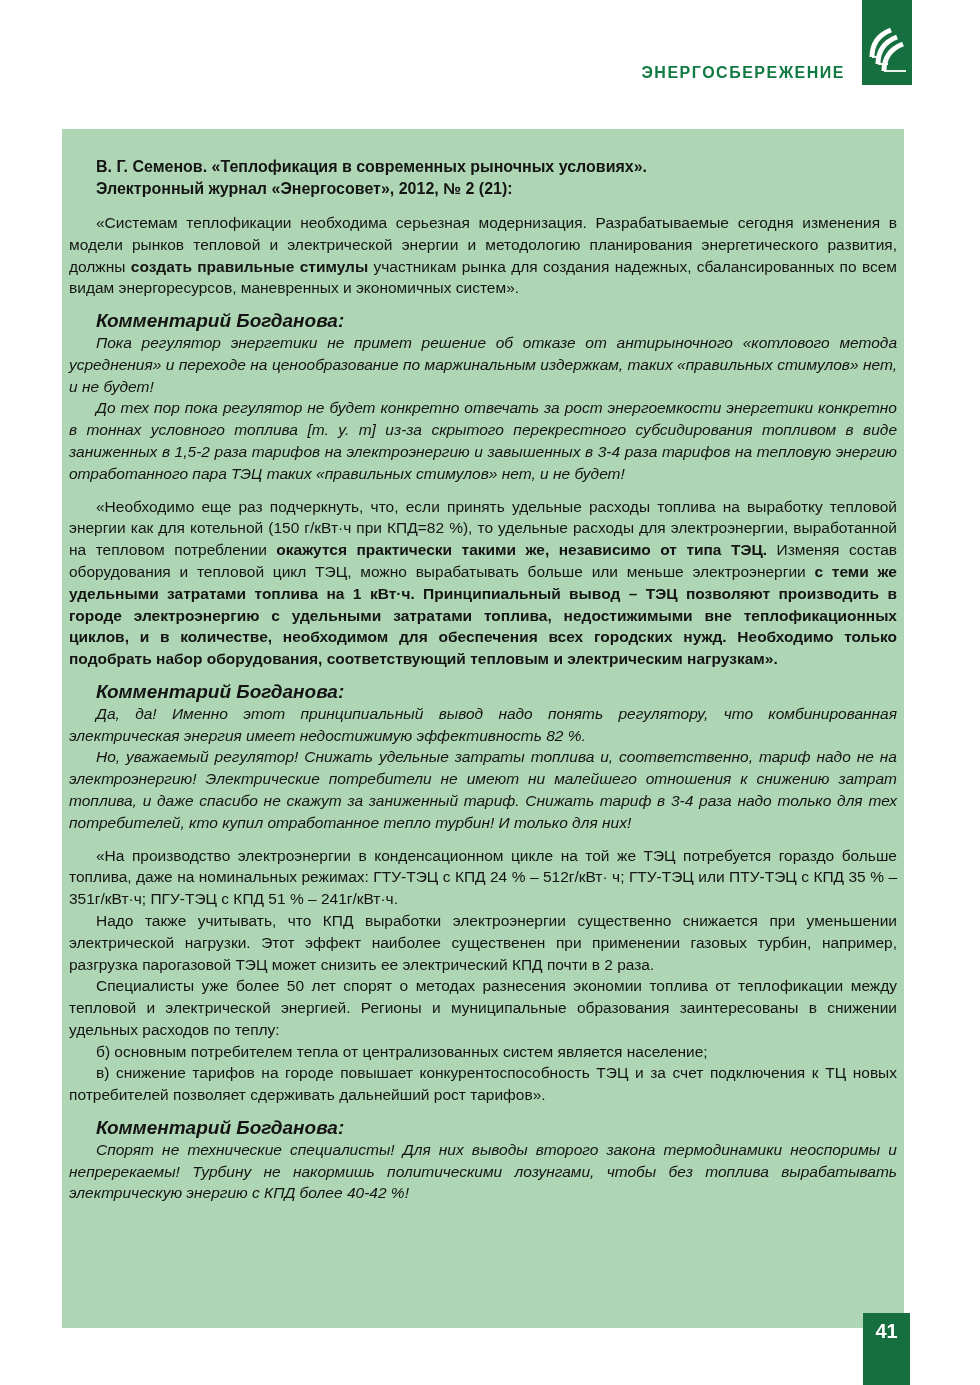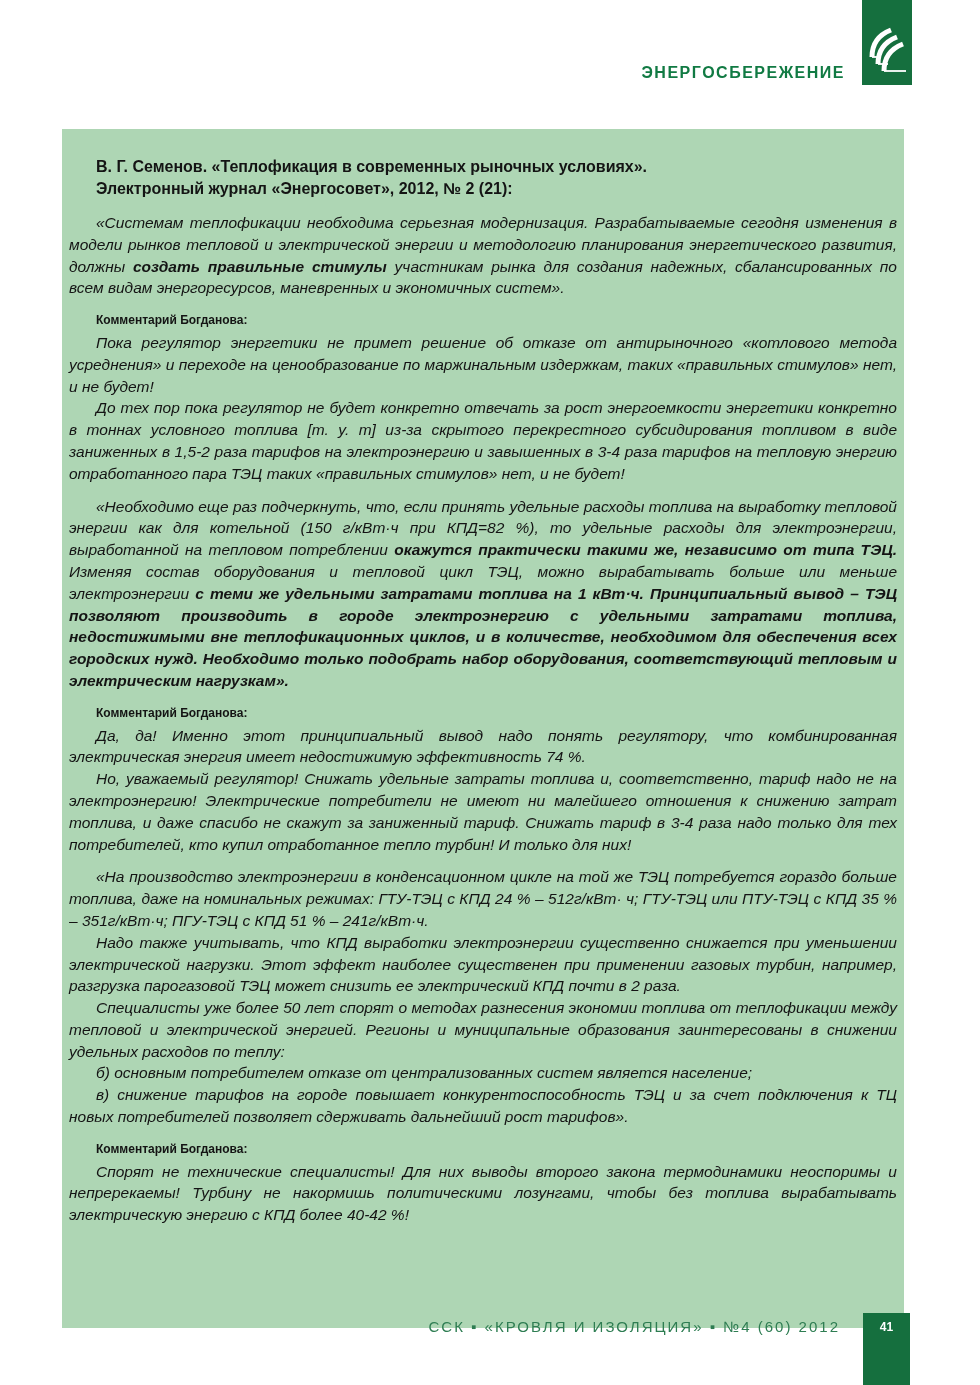--- a/index.html
+++ b/index.html
@@ -52,44 +52,43 @@
     font-size:16px;line-height:22px;
     padding-left:27px;
     margin-bottom:12px;
   }
   .title-line{white-space:nowrap;}
   .section{margin-top:11px;}
   .para{
     margin:0;
     text-indent:27px;
     text-align:justify;
-    font-style:italic;
   }
   .comment .para{font-style:italic;}
   .comment-heading{
-    font-weight:bold;
-    font-size:12px;
+    font-weight:bold;font-style:italic;
+    font-size:19px;
     padding-left:27px;
   }
   .b{font-weight:bold;}
   
   .footer-line{
     position:absolute;top:1318px;right:140px;
     font-size:15px;letter-spacing:2px;
     color:var(--footer-green);
     white-space:nowrap;
   }
   .page-number-box{
     position:absolute;left:863px;top:1313px;width:47px;height:72px;
     background:var(--accent);
     text-align:center;
   }
   .page-number-box span{
     display:inline-block;margin-top:7px;
-    color:#ffffff;font-weight:bold;font-size:12px;
+    color:#ffffff;font-weight:bold;font-size:20px;
   }
 </style>
 </head>
 <body>
 
 <div class="sheet">
 
   <div class="logo-box">
     <svg width="50" height="85" viewBox="0 0 50 85" xmlns="http://www.w3.org/2000/svg" aria-hidden="true">
       <g stroke="#ffffff" fill="none">
@@ -117,36 +116,35 @@
         <div class="section comment">
           <div class="comment-heading">Комментарий Богданова:</div>
           <p class="para"><span>Пока регулятор энергетики не примет решение об отказе от антирыночного «котлового метода усреднения» и переходе на ценообразование по маржинальным издержкам, таких «правильных стимулов» нет, и не будет!</span></p>
           <p class="para"><span>До тех пор пока регулятор не будет конкретно отвечать за рост энергоемкости энергетики конкретно в тоннах условного топлива [т. у. т] из-за скрытого перекрестного субсидирования топливом в виде заниженных в 1,5-2 раза тарифов на электроэнергию и завышенных в 3-4 раза тарифов на тепловую энергию отработанного пара ТЭЦ таких «правильных стимулов» нет, и не будет!</span></p>
         </div>
         <div class="section quote">
           <p class="para"><span>«Необходимо еще раз подчеркнуть, что, если принять удельные расходы топлива на выработку тепловой энергии как для котельной (150 г/кВт·ч при КПД=82 %), то удельные расходы для электроэнергии, выработанной на тепловом потреблении </span><span class="b">окажутся практически такими же, независимо от типа ТЭЦ.</span><span> Изменяя состав оборудования и тепловой цикл ТЭЦ, можно вырабатывать больше или меньше электроэнергии </span><span class="b">с теми же удельными затратами топлива на 1 кВт·ч. Принципиальный вывод – ТЭЦ позволяют производить в городе электроэнергию с удельными затратами топлива, недостижимыми вне теплофикационных циклов, и в количестве, необходимом для обеспечения всех городских нужд. Необходимо только подобрать набор оборудования, соответствующий тепловым и электрическим нагрузкам».</span></p>
         </div>
         <div class="section comment">
           <div class="comment-heading">Комментарий Богданова:</div>
-          <p class="para"><span>Да, да! Именно этот принципиальный вывод надо понять регулятору, что комбинированная электрическая энергия имеет недостижимую эффективность 74 %.</span></p>
+          <p class="para"><span>Да, да! Именно этот принципиальный вывод надо понять регулятору, что комбинированная электрическая энергия имеет недостижимую эффективность 82 %.</span></p>
           <p class="para"><span>Но, уважаемый регулятор! Снижать удельные затраты топлива и, соответственно, тариф надо не на электроэнергию! Электрические потребители не имеют ни малейшего отношения к снижению затрат топлива, и даже спасибо не скажут за заниженный тариф. Снижать тариф в 3-4 раза надо только для тех потребителей, кто купил отработанное тепло турбин! И только для них!</span></p>
         </div>
         <div class="section quote">
           <p class="para"><span>«На производство электроэнергии в конденсационном цикле на той же ТЭЦ потребуется гораздо больше топлива, даже на номинальных режимах: ГТУ-ТЭЦ с КПД 24 %  – 512г/кВт· ч; ГТУ-ТЭЦ или ПТУ-ТЭЦ с КПД 35 % – 351г/кВт·ч; ПГУ-ТЭЦ с КПД 51 % – 241г/кВт·ч.</span></p>
           <p class="para"><span>Надо также учитывать, что КПД выработки электроэнергии существенно снижается при уменьшении электрической нагрузки. Этот эффект наиболее существенен при применении газовых турбин, например, разгрузка парогазовой ТЭЦ может снизить ее электрический КПД почти в 2 раза.</span></p>
           <p class="para"><span>Специалисты уже более 50 лет спорят о методах разнесения экономии топлива от теплофикации между тепловой и электрической энергией. Регионы и муниципальные образования заинтересованы в снижении удельных расходов по теплу:</span></p>
-          <p class="para"><span>б) основным потребителем отказе от централизованных систем является население;</span></p>
+          <p class="para"><span>б) основным потребителем тепла от централизованных систем является население;</span></p>
           <p class="para"><span>в) снижение тарифов на городе повышает конкурентоспособность ТЭЦ и за счет подключения к ТЦ новых потребителей позволяет сдерживать дальнейший рост тарифов».</span></p>
         </div>
         <div class="section comment">
           <div class="comment-heading">Комментарий Богданова:</div>
           <p class="para"><span>Спорят не технические специалисты! Для них выводы второго закона термодинамики неоспоримы и непререкаемы! Турбину не накормишь политическими лозунгами, чтобы без топлива вырабатывать электрическую энергию с КПД более 40-42 %!</span></p>
         </div>
       </div>
   </div>
 
-  <div class="footer-line">ССК ▪ «КРОВЛЯ И ИЗОЛЯЦИЯ» ▪ №4 (60) 2012</div>
 
   <div class="page-number-box">
     <span>41</span>
   </div>
 
 </div>
 
 </body></html>

